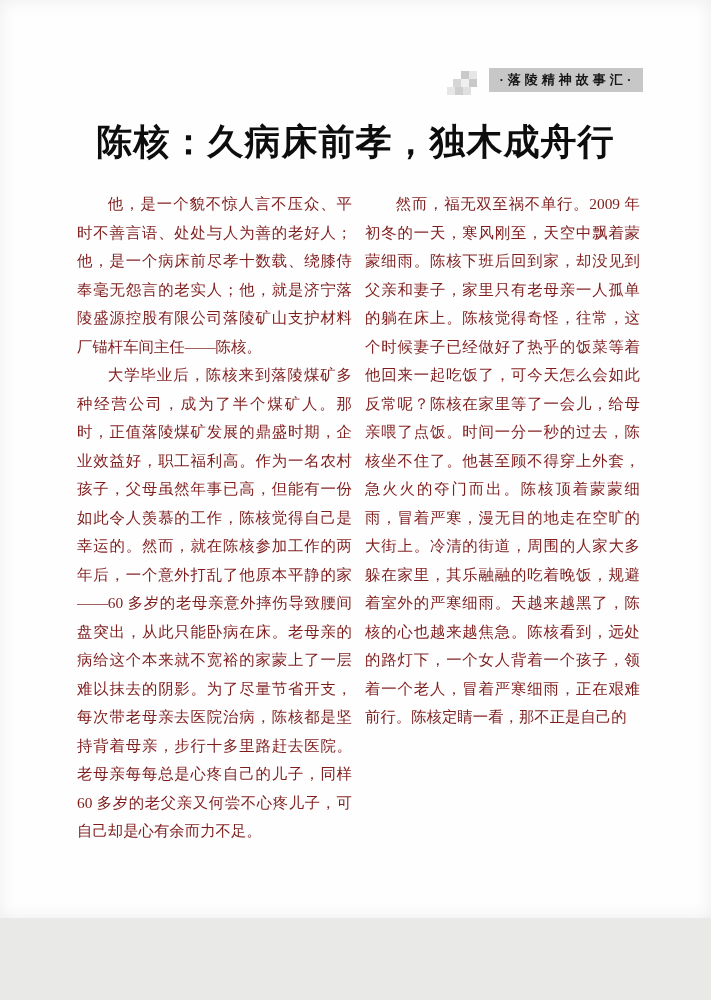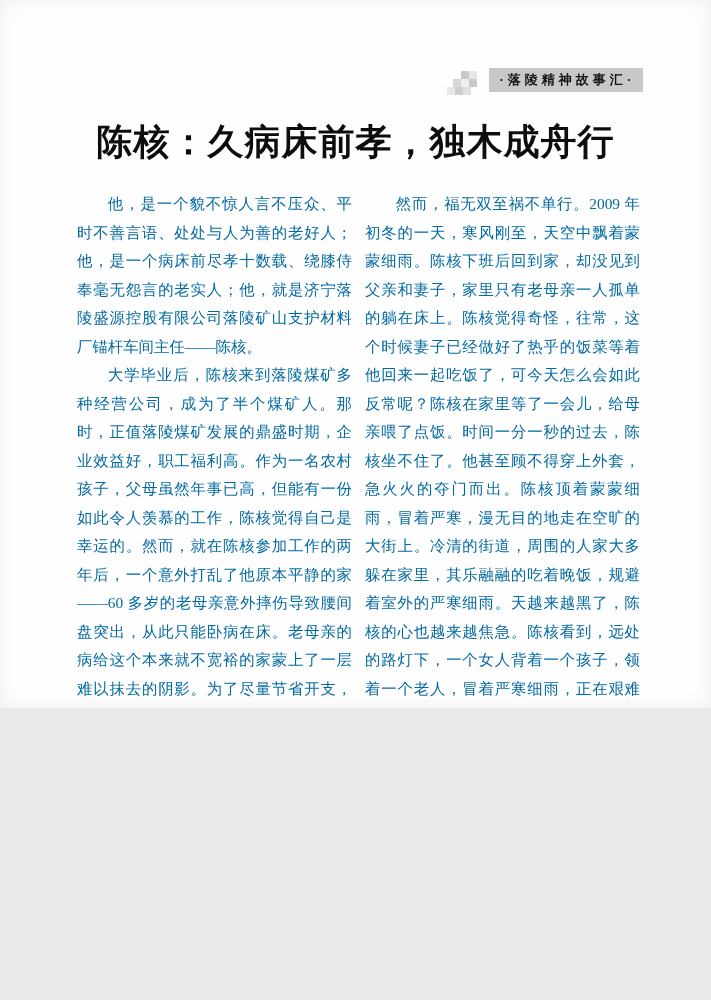--- a/index.html
+++ b/index.html
@@ -4,21 +4,21 @@
 <style>
   html, body {
     margin: 0;
     padding: 0;
     background: #e9e9e7;
     font-family: "Liberation Serif", "DejaVu Serif", serif;
   }
   .page {
     position: relative;
     width: 711px;
-    height: 708px;
+    height: 918px;
     margin: 0 auto;
     background: #fefefe;
     box-shadow: inset 0 0 18px rgba(0,0,0,0.07);
     overflow: hidden;
     color: #1c1c1c;
   }
 
   
   .running-head {
     position: absolute;
@@ -73,21 +73,21 @@
     width: 275px;
     height: 100%;
     overflow: hidden;
   }
   .column p {
     margin: 0;
     text-indent: 2em;
     text-align: justify;
     font-size: 15.4px;
     line-height: 28.5px;
-    color: #0369a1;
+    color: #7f1d1d;
     font-family: "Liberation Serif", "DejaVu Serif", serif;
   }
 
   
   .folio {
     position: absolute;
     top: 920px;
     right: 62px;
     font-size: 12px;
     letter-spacing: 2px;

